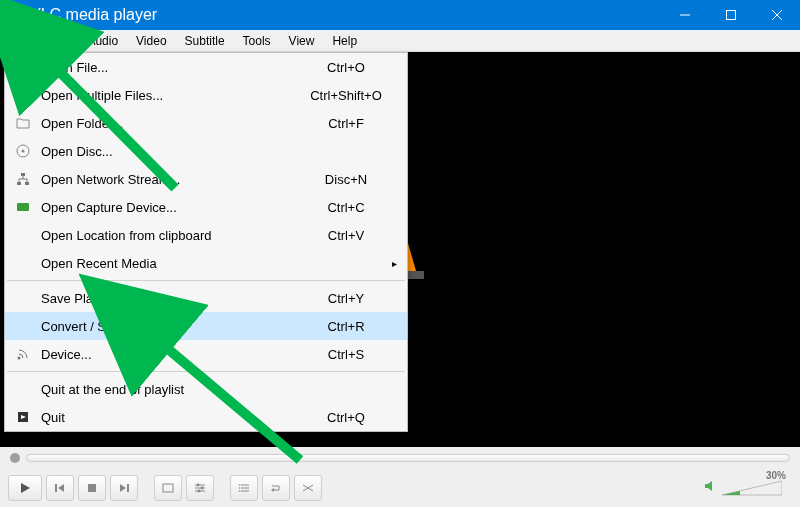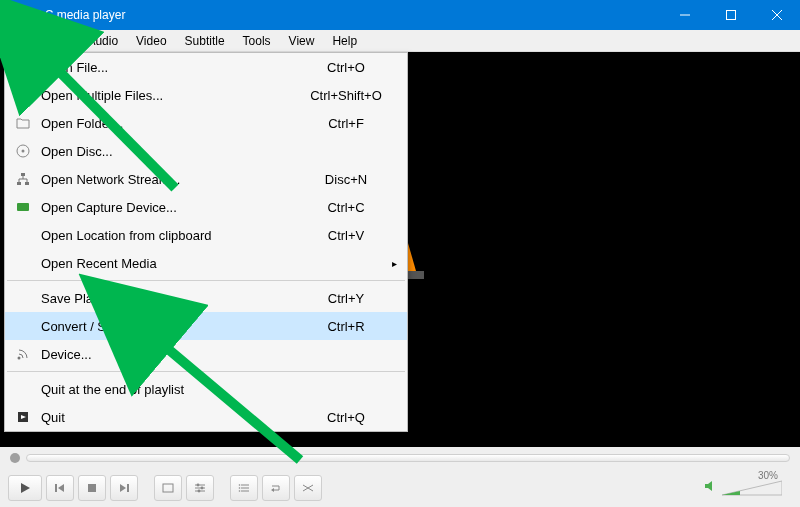--- a/index.html
+++ b/index.html
@@ -1,18 +1,18 @@
 <!DOCTYPE html>
 <html><head>
 <meta charset="utf-8">
 <style>
   * { margin: 0; padding: 0; box-sizing: border-box; font-family: "Segoe UI", Tahoma, sans-serif; }
   body { background: #fff; width: 800px; height: 507px; overflow: hidden; position: relative; }
 
-  .titlebar { height: 30px; background: #0078d7; color: #fff; display: flex; align-items: center; padding-left: 8px; font-size: 12px; position: relative; }
+  .titlebar { height: 30px; background: #0078d7; color: #fff; display: flex; align-items: center; padding-left: 8px; font-size: 16px; position: relative; }
   .titlebar .app-icon { width: 16px; height: 16px; margin-right: 6px; }
   .titlebar .caption-btns { position: absolute; right: 0; top: 0; display: flex; height: 100%; }
   .caption-btn { width: 46px; height: 100%; display: flex; align-items: center; justify-content: center; color: #fff; }
   .caption-btn svg { stroke: #fff; stroke-width: 1; fill: none; }
 
   .menubar { height: 22px; background: #f0f0f0; display: flex; align-items: center; font-size: 12px; border-bottom: 1px solid #ddd; gap: 2px; }
   .menubar .menu-item { padding: 2px 8px; color: #000; }
   .menubar .menu-item.active { background: #cce8ff; border: 1px solid #99d1ff; padding: 1px 7px; }
   .menubar .menu-item.partial { padding: 2px 4px; }
 
@@ -31,21 +31,21 @@
   .bottom-bar { position: absolute; bottom: 0; left: 0; right: 0; height: 60px; background: #efefef; }
   .seekbar { height: 22px; display: flex; align-items: center; padding: 0 10px; gap: 6px; }
   .seekbar .dot { width: 10px; height: 10px; border-radius: 50%; background: #9f9f9f; }
   .seekbar .track { flex: 1; height: 8px; background: linear-gradient(#fff,#e8e8e8); border: 1px solid #cfcfcf; border-radius: 4px; }
   .controls { height: 38px; display: flex; align-items: center; padding: 0 8px; gap: 4px; }
   .ctrl-btn { width: 28px; height: 26px; background: linear-gradient(#fff,#e9e9e9); border: 1px solid #cfcfcf; border-radius: 3px; display: flex; align-items: center; justify-content: center; color: #666; }
   .ctrl-btn.play { width: 34px; }
   .ctrl-sep { width: 8px; }
   .volume-area { margin-left: auto; display: flex; align-items: center; gap: 4px; padding-right: 10px; }
   .vol-wedge { width: 60px; height: 18px; position: relative; }
-  .vol-label { position: absolute; right: 22px; bottom: 26px; font-size: 10px; color: #777; }
+  .vol-label { position: absolute; right: 14px; bottom: 26px; font-size: 10px; color: #777; font-weight: bold; }
 
   .arrow-annot { position: absolute; z-index: 20; pointer-events: none; }
 </style>
 </head>
 <body>
 
 <div class="titlebar">
   <span class="app-icon">
     <svg viewBox="0 0 16 16" width="16" height="16">
         <polygon points="8,1 11,13 5,13" fill="#ff8c00"></polygon>
@@ -176,20 +176,21 @@
     <span class="shortcut">Ctrl+R</span>
   </div>
   <div class="row">
     <span class="icon">
         <svg width="14" height="14">
           <circle cx="3" cy="11" r="1.5" fill="#777"></circle>
           <path d="M3 7a4 4 0 0 1 4 4M3 3a8 8 0 0 1 8 8" stroke="#777" fill="none"></path>
         </svg>
       </span>
     <span class="label">Device...</span>
+    <span class="shortcut">Ctrl+S</span>
   </div>
   <hr class="sep">
   <div class="row">
     <span class="icon"></span>
     <span class="label">Quit at the end of playlist</span>
     <span class="shortcut"></span>
   </div>
   <div class="row">
     <span class="icon">
         <svg width="14" height="14">

